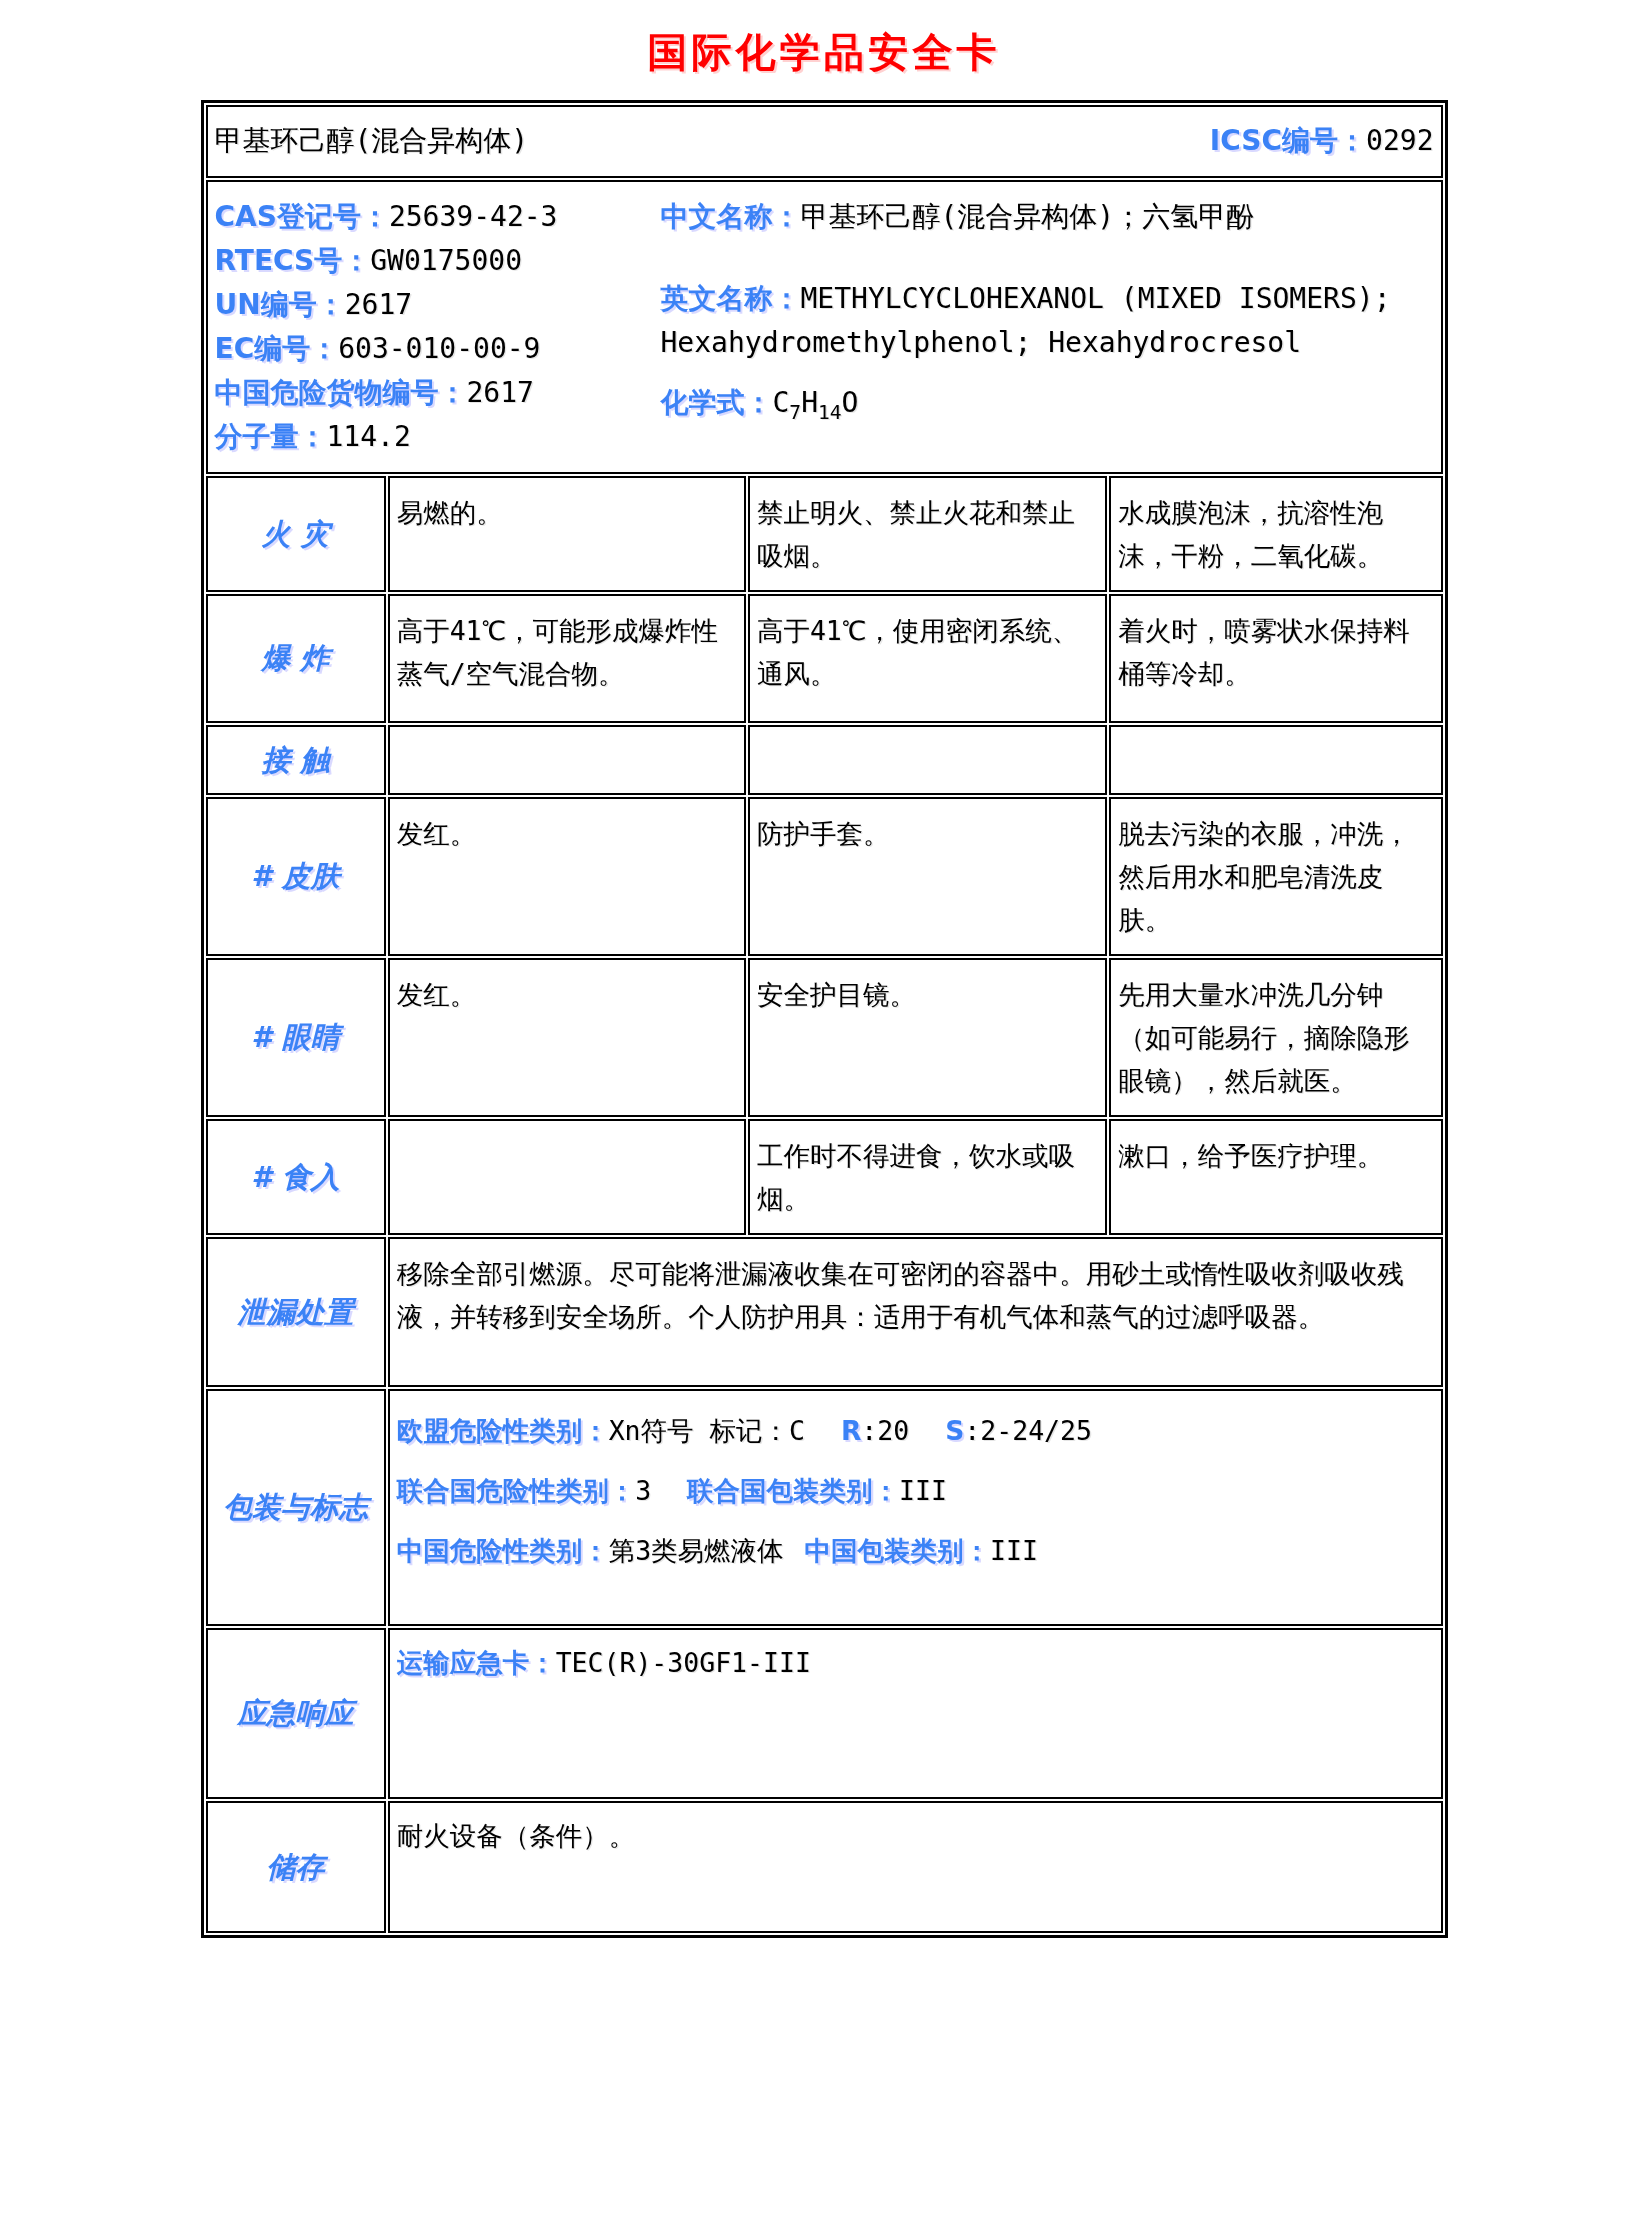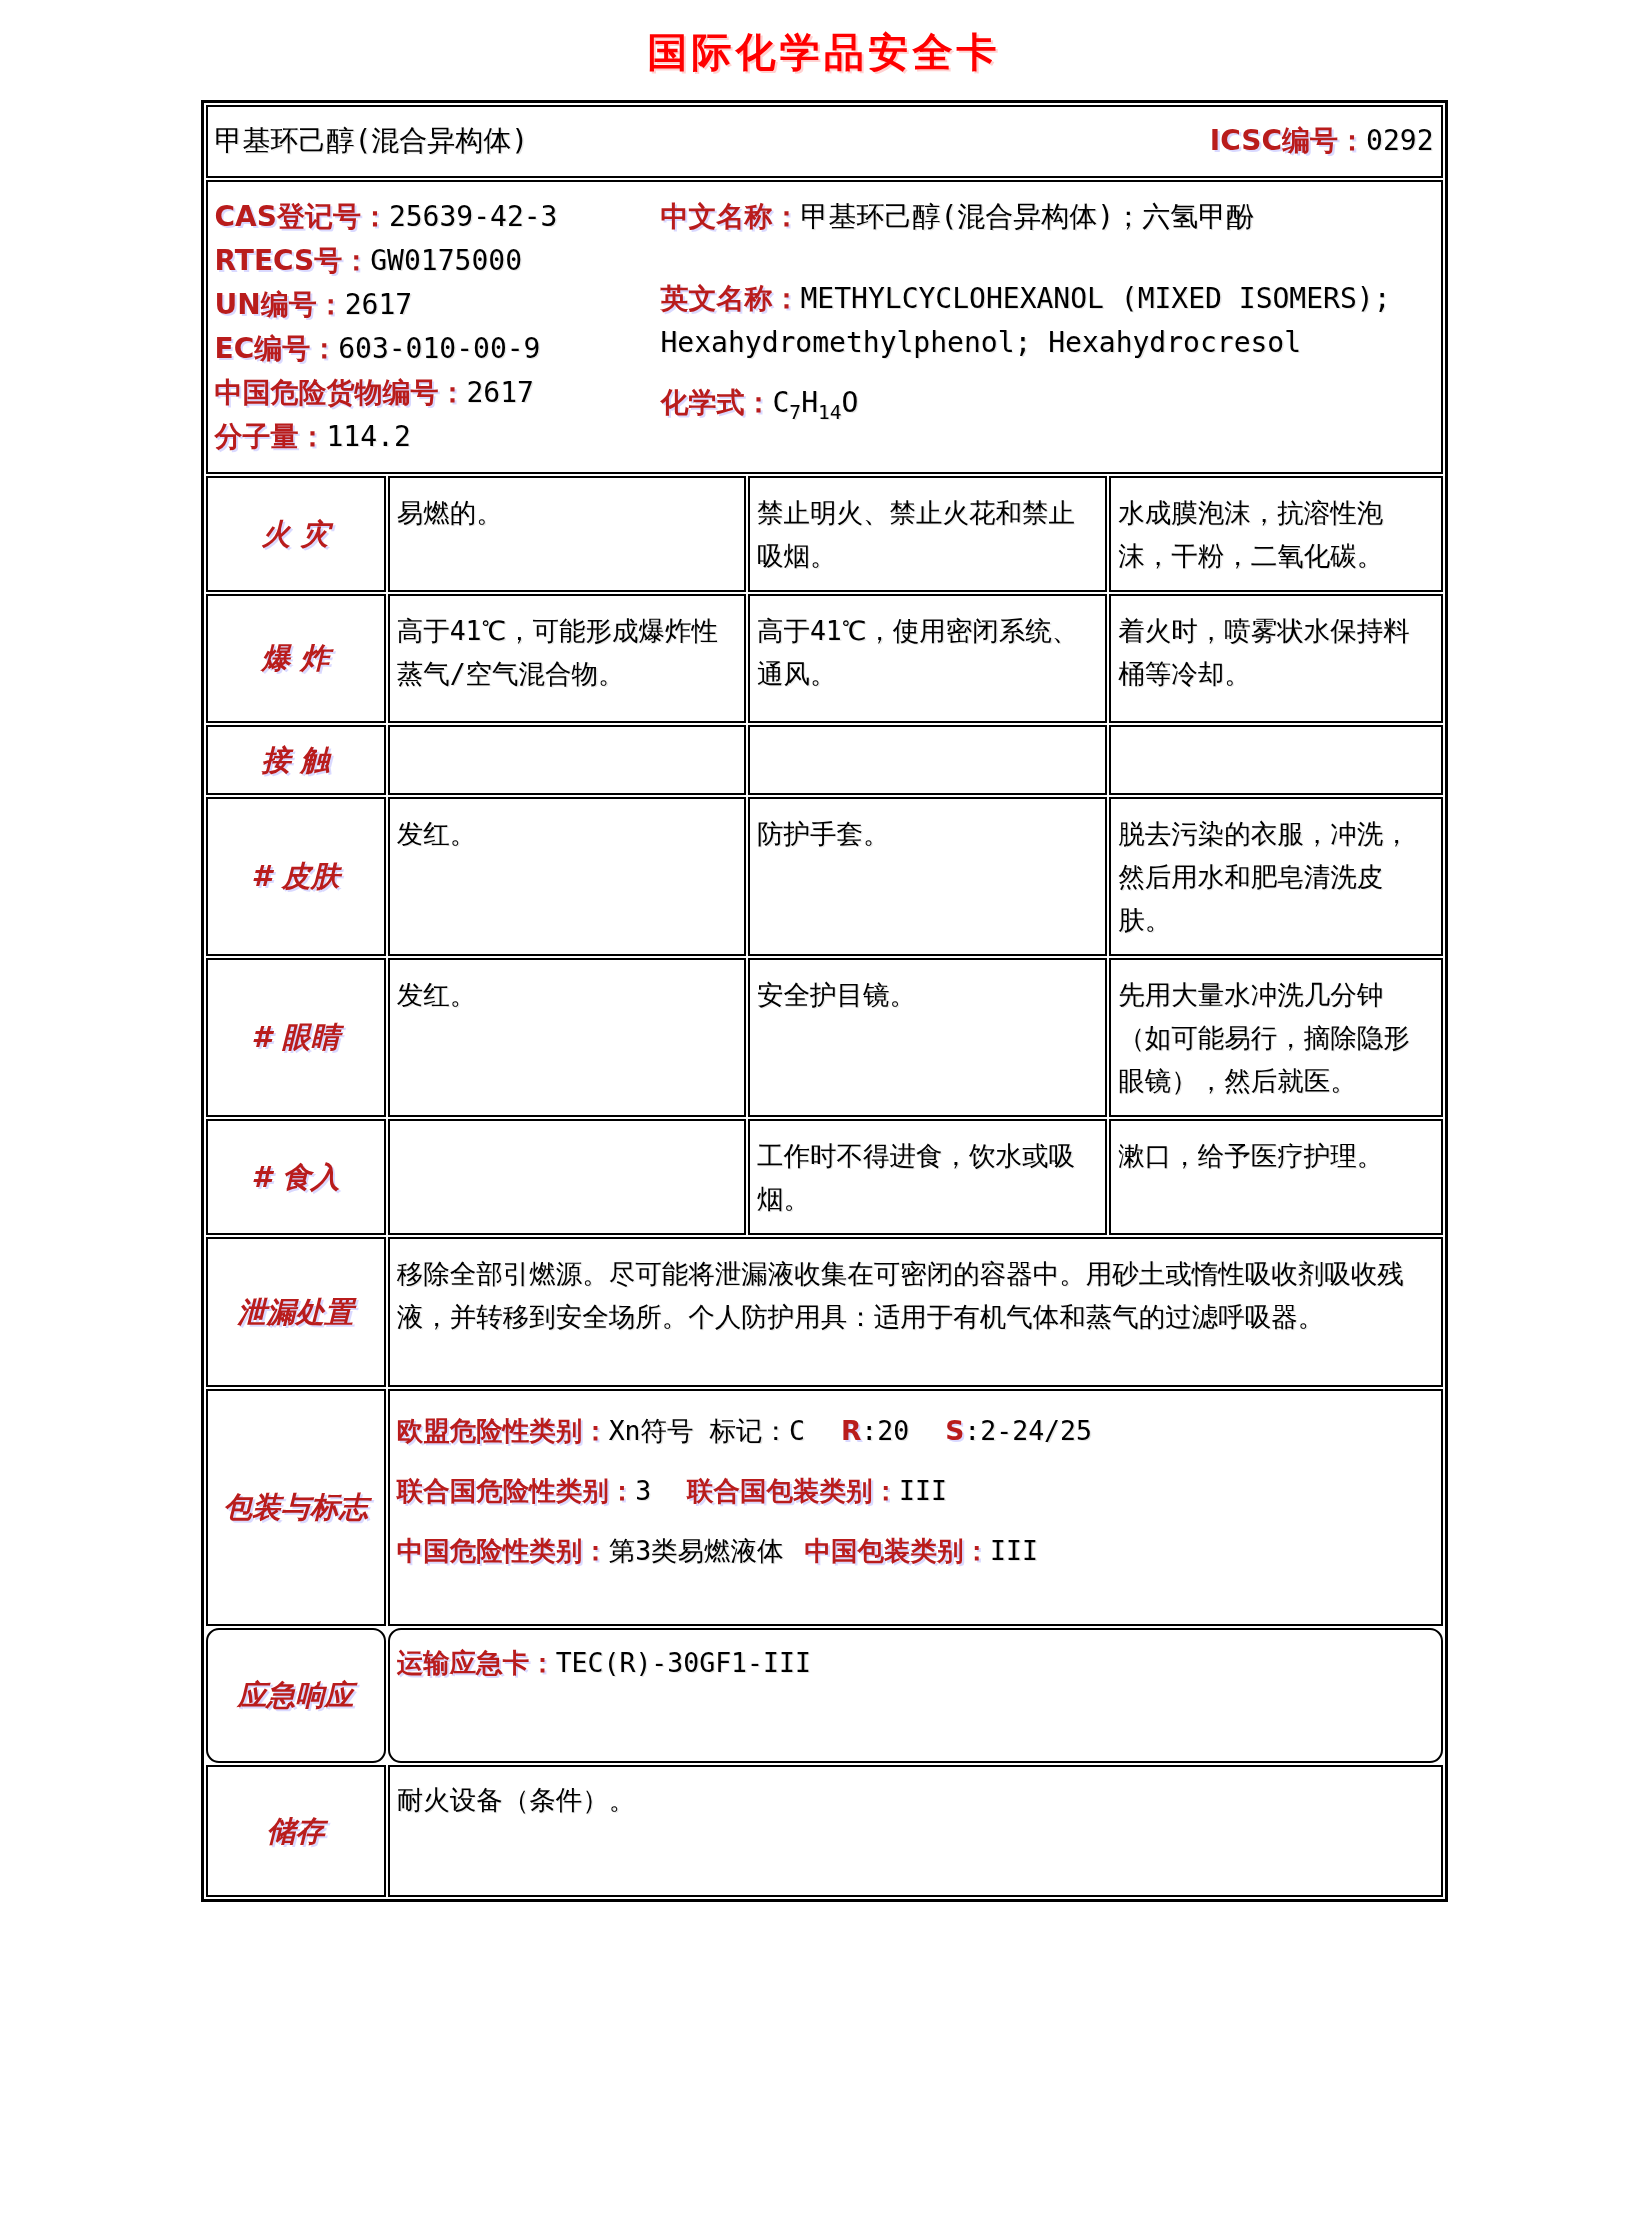--- a/index.html
+++ b/index.html
@@ -20,40 +20,40 @@
     border-collapse:separate;border-spacing:2.1px;
     table-layout:fixed;
   }
   td,th{
     border:2.1px solid #000;box-sizing:border-box;
     padding:13px 7px;vertical-align:top;
     font-size:26.5px;line-height:40px;font-weight:normal;
     text-shadow:1.4px 1.4px 0 rgba(0,0,0,0.10);
     overflow:hidden;
   }
-  .bluebold{color:#b91c1c;font-weight:bold;text-shadow:2.1px 2.1px 0 rgba(0,0,255,0.15);
+  .bluebold{color:#3b82f6;font-weight:bold;text-shadow:2.1px 2.1px 0 rgba(0,0,255,0.15);
     font-family:"DejaVu Sans","Liberation Sans",sans-serif;}
   th{vertical-align:middle;text-align:center;font-size:29px;}
   .label-cell{
     vertical-align:middle;text-align:center;font-size:29px;font-style:italic;
   }
   
   .r-chem td{height:73px;vertical-align:middle;}
   .r-id td{height:261px;}
   .r-headers th{height:98px;}
   .r-fire td{height:112px;}
   .r-expl td{height:129px;}
   .r-contact td{height:38px;}
   .r-inhale td{height:87px;}
   .r-skin td{height:125px;}
   .r-eyes td{height:129px;}
   .r-ingest td{height:77px;}
   .r-spill td{height:150px;margin-top:43px;}
   .r-pack td{height:237px;}
-  .r-emerg td{height:135px;border-radius:13px;}
+  .r-emerg td{height:171px;}
   .r-store td{height:132px;}
   
   .hdr-flex{display:flex;justify-content:space-between;align-items:center;font-size:28px;}
   
   .id-flex{display:flex;}
   .id-left{width:446px;font-size:28px;line-height:44px;}
   .id-right{flex:1;font-size:28px;line-height:44px;}
   .id-right .blk2{margin-top:38px;}
   .id-right .blk3{margin-top:16px;}
   sub{font-size:0.7em;line-height:0;}

